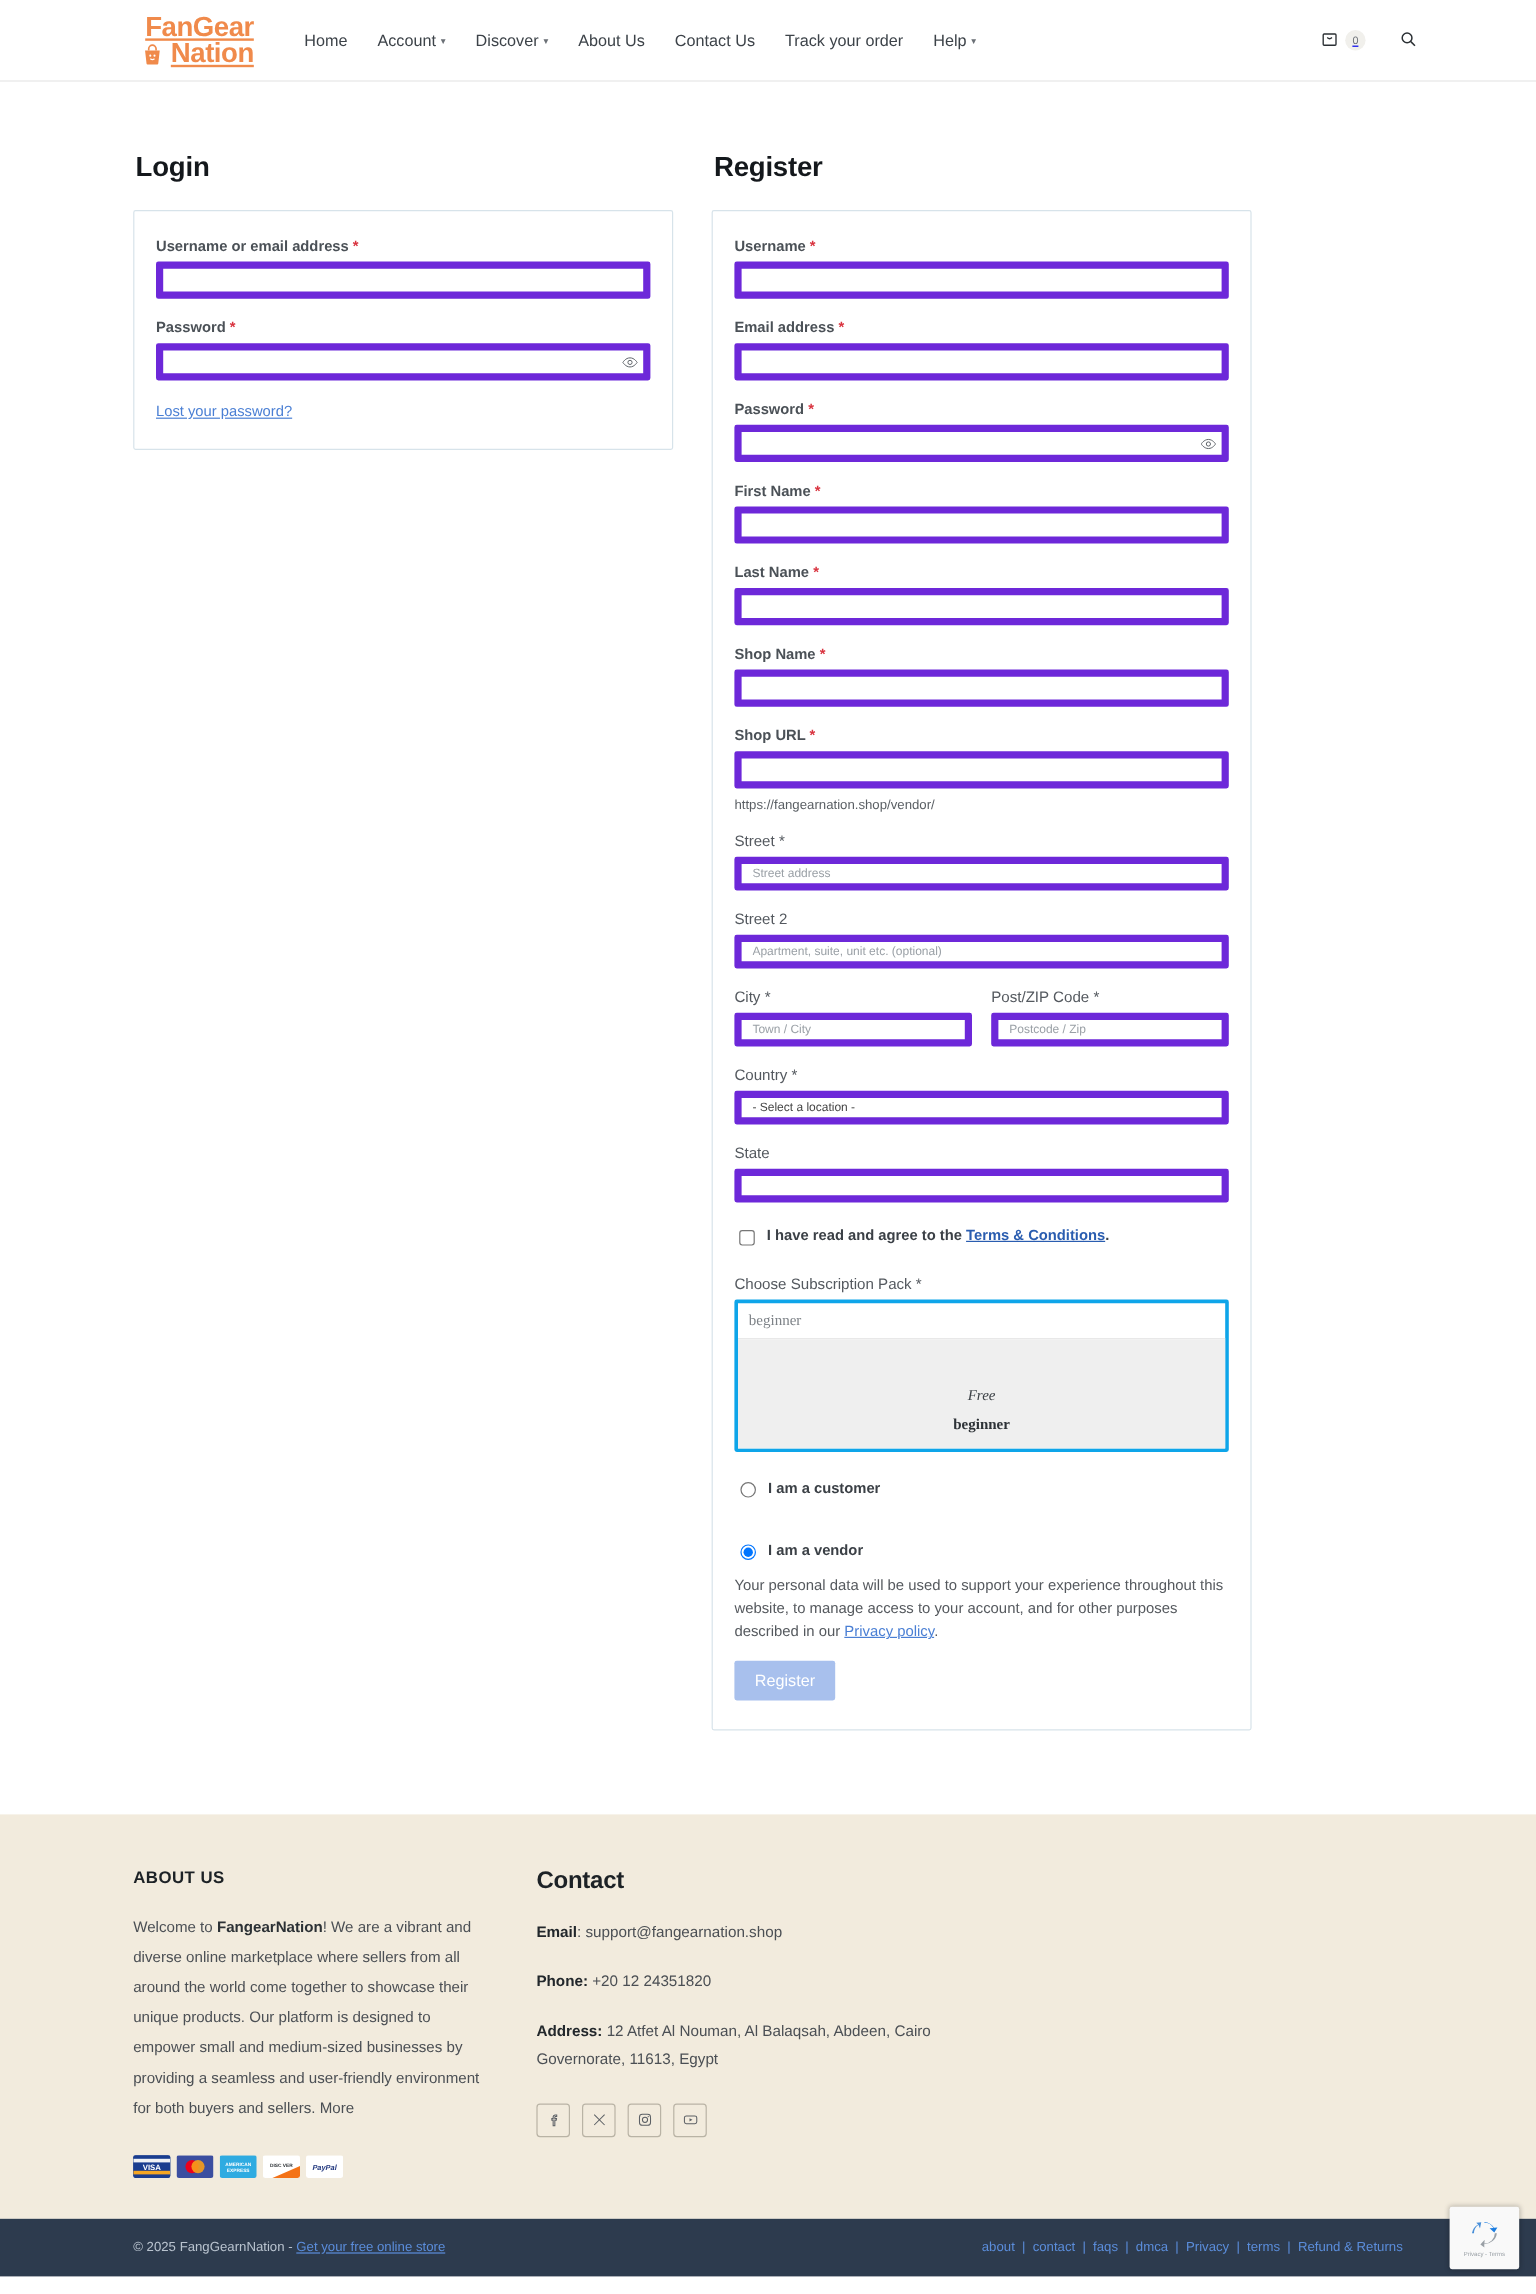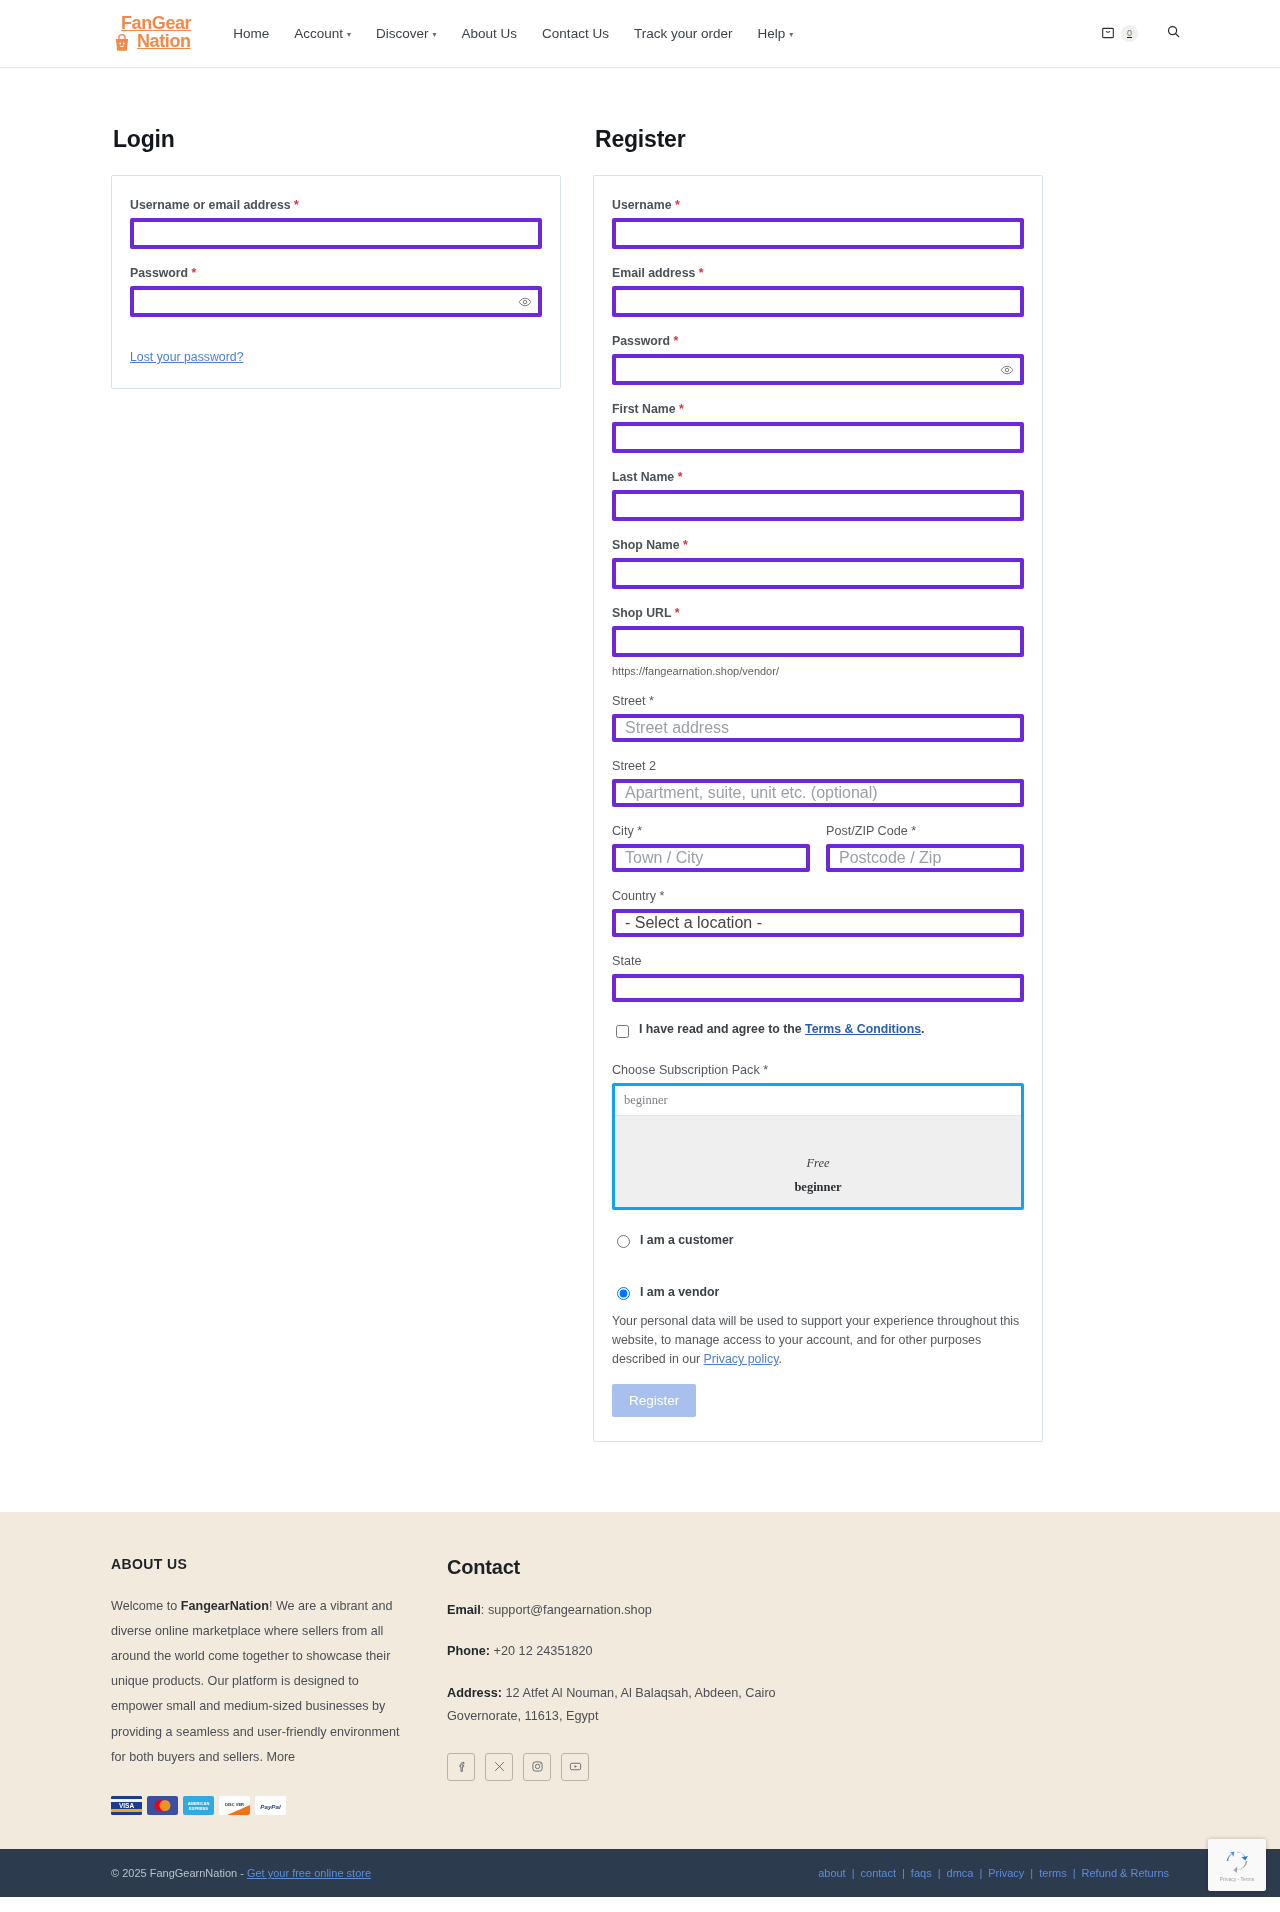--- a/index.html
+++ b/index.html
@@ -20,24 +20,25 @@
     background:#fff;
   }
   .header-inner{
     width:1090px; margin:0 auto;
     display:flex; align-items:center; gap:0;
     padding-left:16px;
   }
   .logo{
     display:flex; flex-direction:column;
     line-height:0.92; font-weight:bold;
-    color:#F08A4B; font-size:18px;
+    color:#F08A4B; font-size:23px;
     letter-spacing:-0.4px;
     margin-right:42px;
     position:relative;
+    align-items:flex-end;
   }
   .logo .l1{ padding-left:10px;}
   .logo .l2{ display:flex; align-items:center; gap:4px;}
   .bag-icon{ width:22px; height:21px; display:inline-block; position:relative; top:1px;}
   .main-nav{ display:flex; align-items:center; gap:25px; flex:1;}
   .main-nav a{
     color:#3d4349; text-decoration:none; font-size:13.5px;
     display:flex; align-items:center; gap:4px;
     white-space:nowrap;
   }
@@ -69,41 +70,41 @@
   label.fl{
     display:block; font-size:12.3px; font-weight:bold;
     color:#4b5157; margin:0 0 6px 0;
   }
   label.fl.light{ font-weight:normal; font-size:12.6px; color:#54595f;}
   .req{ color:#d9333f; font-weight:bold; }
   .field{ margin-bottom:17px; }
   .field:last-child{ margin-bottom:0; }
   input.tb, select.tb{
     width:100%; height:31px;
-    border:4px solid #6d28d9; border-radius:2px;
-    padding:4px 9px; font-size:16px; font-family:inherit;
+    border:6px solid #6d28d9; border-radius:2px;
+    padding:4px 9px; font-size:10px; font-family:inherit;
     color:#444; background:#fff; outline:none;
   }
   input.tb::placeholder{ color:#9aa0a6; }
   input.tb.sm{ height:28px; }
   .pw-wrap{ position:relative; }
   .eye{
     position:absolute; right:10px; top:50%; transform:translateY(-50%);
     cursor:pointer; line-height:0;
   }
   .helptext{ font-size:11px; color:#5a5f64; margin-top:8px; }
 
   .btn-login{
     background:#3d7ff0; color:#fff; border:0; border-radius:2px;
     padding:8px 16px; font-size:13px; cursor:pointer; font-family:inherit;
   }
   .row-inline{ display:flex; align-items:center; gap:14px; margin-top:3px;}
   .rm{ display:flex; align-items:center; gap:6px; font-size:12.3px; font-weight:bold; color:#4b5157;}
   .lost{
-    display:inline-block; margin-top:16px;
+    display:inline-block; margin-top:2px;
     color:#4a7fd4; font-size:12.3px; text-decoration:underline;
   }
 
   .two-col{ display:flex; gap:16px; }
   .two-col > div{ flex:1; }
 
   .terms-row{
     display:flex; align-items:flex-start; gap:7px;
     font-size:12.3px; font-weight:bold; color:#3b4046;
     margin:20px 0 22px 0;

